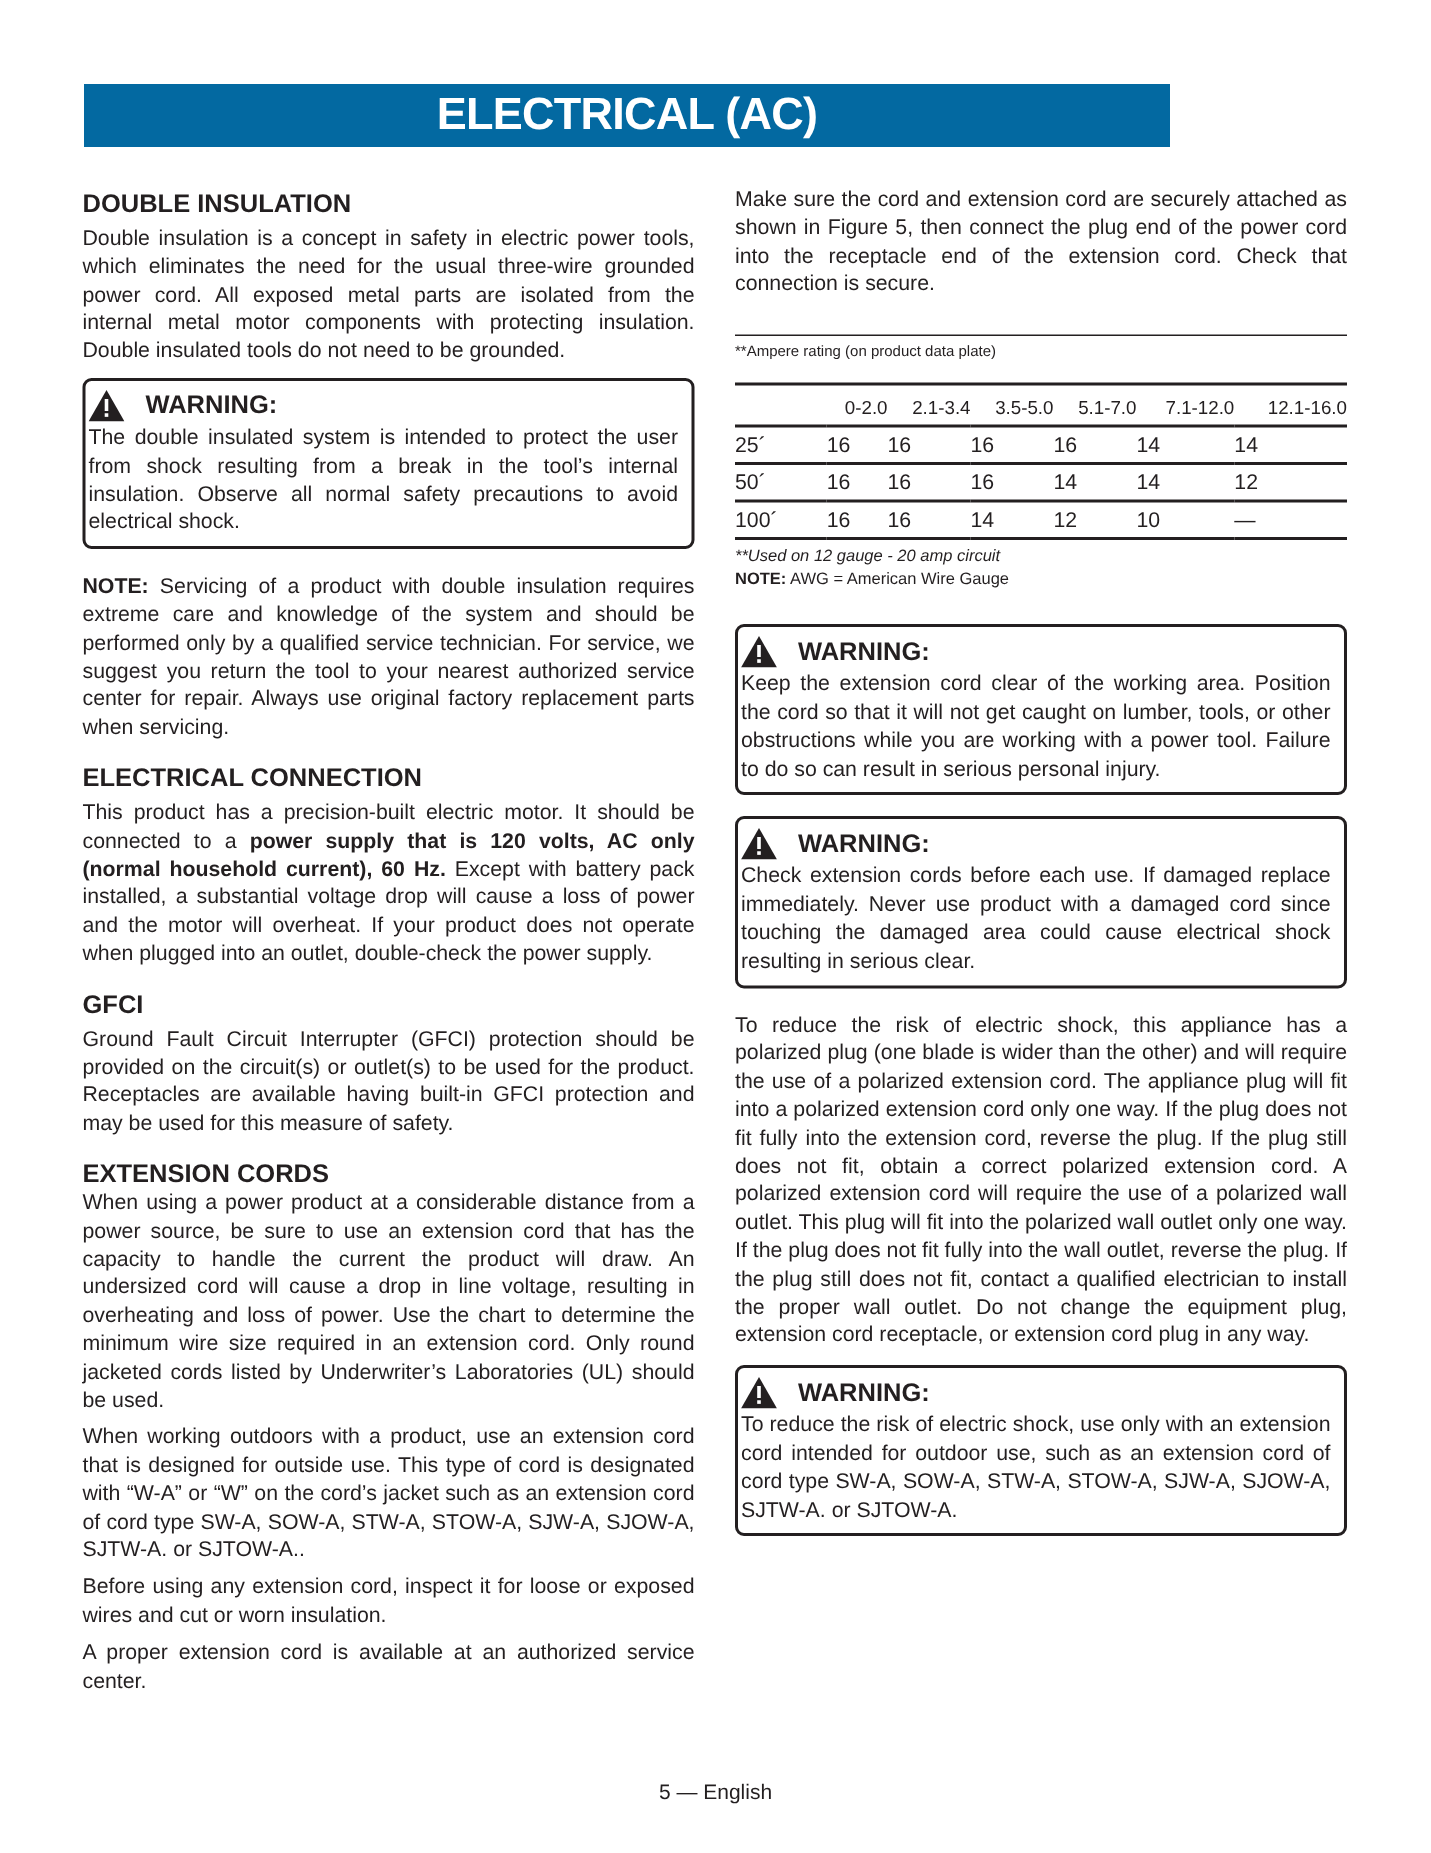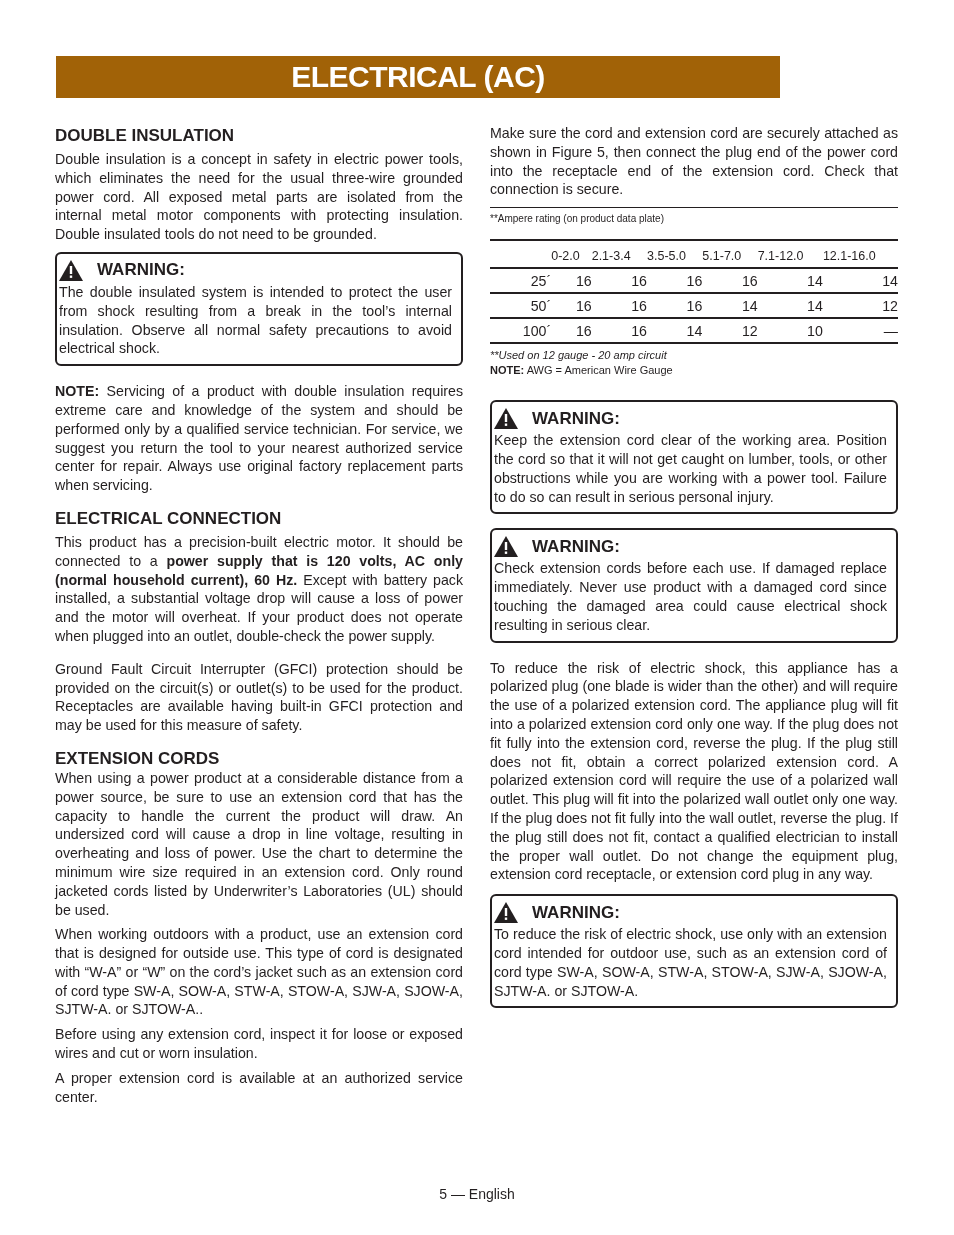--- a/index.html
+++ b/index.html
@@ -1,35 +1,35 @@
 <!DOCTYPE html>
 <html><head>
 <meta charset="utf-8">
 <style>
   * { box-sizing: border-box; margin: 0; padding: 0; }
   body { width: 954px; height: 1235px; background: #fff; font-family: "Liberation Sans", sans-serif; color: #231f20; position: relative; overflow: hidden; }
-  .title-bar { position: absolute; left: 56px; top: 56px; width: 724px; height: 42px; background: #a16207; color: #fff; text-align: center; font-weight: bold; font-size: 30px; line-height: 42px; letter-spacing: -0.5px; }
+  .title-bar { position: absolute; left: 56px; top: 56px; width: 724px; height: 42px; background: #0369a1; color: #fff; text-align: center; font-weight: bold; font-size: 30px; line-height: 42px; letter-spacing: -0.5px; }
   .col { position: absolute; top: 122px; width: 408px; }
   .col-left { left: 55px; }
   .col-right { left: 490px; }
   h2 { font-size: 17px; font-weight: bold; margin: 4px 0 4px 0; line-height: 20px; }
   p { font-size: 14.2px; line-height: 18.8px; text-align: justify; margin-bottom: 6px; }
   .mb-l { margin-bottom: 14px; }
   .warn { border: 2.5px solid #231f20; border-radius: 6px; padding: 6px 9px 6px 2px; margin: 8px 0 16px 0; }
   .warn-head { display: flex; align-items: center; margin-bottom: 2px; }
   .warn-head svg { width: 24px; height: 21px; margin-right: 14px; }
   .warn-head span { font-size: 17px; font-weight: bold; }
   .warn p { margin-bottom: 0; }
   .small { font-size: 10px; line-height: 13px; }
   .rule-thin { border-top: 1px solid #231f20; }
   .rule-thick { border-top: 2px solid #231f20; }
   table { width: 100%; border-collapse: collapse; font-size: 14.2px; }
-  .amp-row td { font-size: 12.5px; text-align: left; padding: 8px 0 4px 0; }
+  .amp-row td { font-size: 12.5px; text-align: right; padding: 8px 0 4px 0; }
   .hdr-row td { font-weight: bold; font-size: 14.5px; padding: 2px 0 6px 0; }
-  .data-row td { text-align: right; padding: 3px 0; border-top: 2px solid #231f20; height: 25px; }
+  .data-row td { text-align: left; padding: 3px 0; border-top: 2px solid #231f20; height: 25px; }
   .data-row.last td { border-bottom: 2px solid #231f20; }
   .foot { font-size: 11px; line-height: 15px; }
   .foot i { }
   .page-num { position: absolute; left: 0; width: 954px; top: 1186px; text-align: center; font-size: 14px; }
 </style>
 </head>
 <body>
 
 <div class="title-bar">ELECTRICAL (AC)</div>
 
@@ -47,31 +47,32 @@
       <span>WARNING:</span>
     </div>
     <p>The double insulated system is intended to protect the user from shock resulting from a break in the tool’s internal insulation. Observe all normal safety precautions to avoid electrical shock.</p>
   </div>
 
   <p class="mb-l"><b>NOTE:</b><span> Servicing of a product with double insulation requires extreme care and knowledge of the system and should be performed only by a qualified service technician. For service, we suggest you return the tool to your nearest authorized service center for repair. Always use original factory replacement parts when servicing.</span></p>
 
   <h2>ELECTRICAL CONNECTION</h2>
   <p class="mb-l"><span>This product has a precision-built electric motor. It should be connected to a </span><b>power supply that is 120 volts, AC only (normal household current), 60 Hz.</b><span> Except with battery pack installed, a substantial voltage drop will cause a loss of power and the motor will overheat. If your product does not operate when plugged into an outlet, double-check the power supply.</span></p>
 
+  <h2>GFCI</h2>
   <p class="mb-l">Ground Fault Circuit Interrupter (GFCI) protection should be provided on the circuit(s) or outlet(s) to be used for the product. Receptacles are available having built-in GFCI protection and may be used for this measure of safety.</p>
 
   <h2 style="margin-bottom:0">EXTENSION CORDS</h2>
   <p>When using a power product at a considerable distance from a power source, be sure to use an extension cord that has the capacity to handle the current the product will draw. An undersized cord will cause a drop in line voltage, resulting in overheating and loss of power. Use the chart to determine the minimum wire size required in an extension cord. Only round jacketed cords listed by Underwriter’s Laboratories (UL) should be used.</p>
   <p>When working outdoors with a product, use an extension cord that is designed for outside use. This type of cord is designated with “W-A” or “W” on the cord’s jacket such as an extension cord of cord type SW-A, SOW-A, STW-A, STOW-A, SJW-A, SJOW-A, SJTW-A. or SJTOW-A..</p>
   <p>Before using any extension cord, inspect it for loose or exposed wires and cut or worn insulation.</p>
   <p>A proper extension cord is available at an authorized service center.</p>
 </div>
 
 <div class="col col-right" style="top:124px">
-  <p style="margin-bottom:8px">Make sure the cord and extension cord are securely attached as shown in Figure 5, then connect the plug end of the power cord into the receptacle end of the extension cord. Check that connection is secure.</p>
+  <p style="margin-bottom:24px">Make sure the cord and extension cord are securely attached as shown in Figure 5, then connect the plug end of the power cord into the receptacle end of the extension cord. Check that connection is secure.</p>
   <div class="rule-thin"></div>
   <div class="small" style="padding:4px 0 14px 0">**Ampere rating (on product data plate)</div>
 
   <div class="rule-thick"></div>
   <table>
     <tbody>
         <tr class="amp-row">
       <td style="width:15%"></td>
       <td>0-2.0</td>
       <td>2.1-3.4</td>

